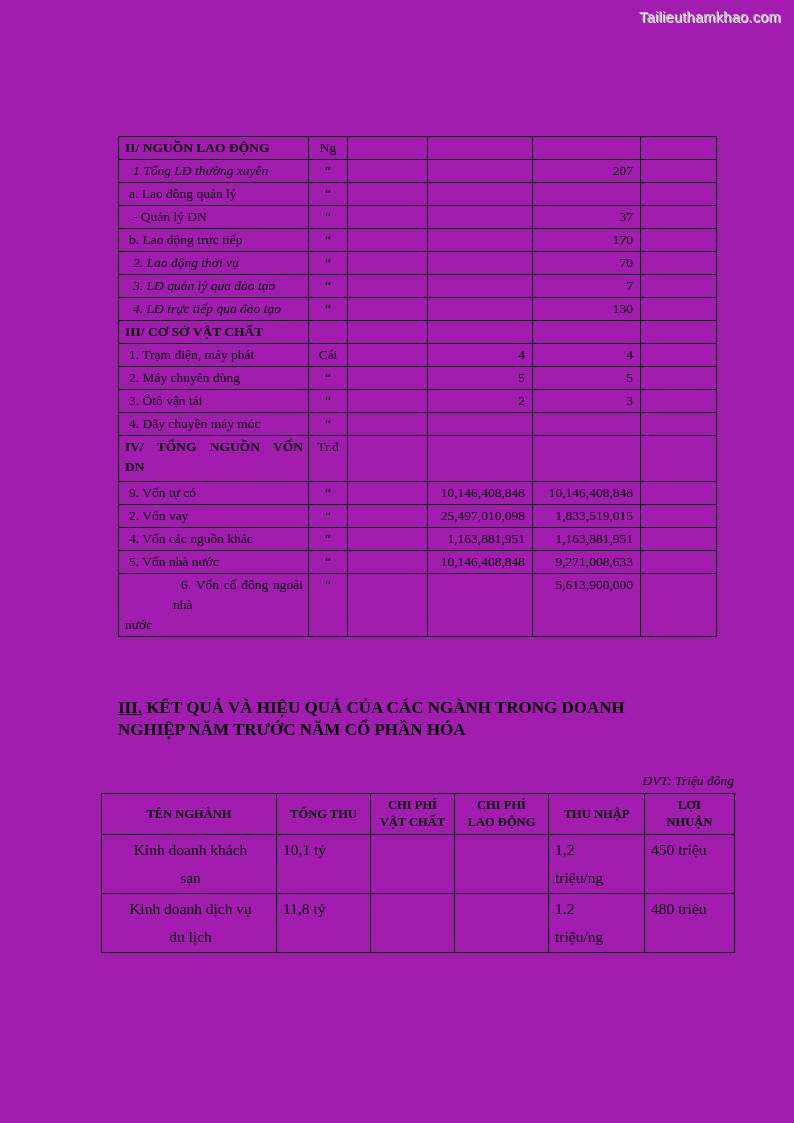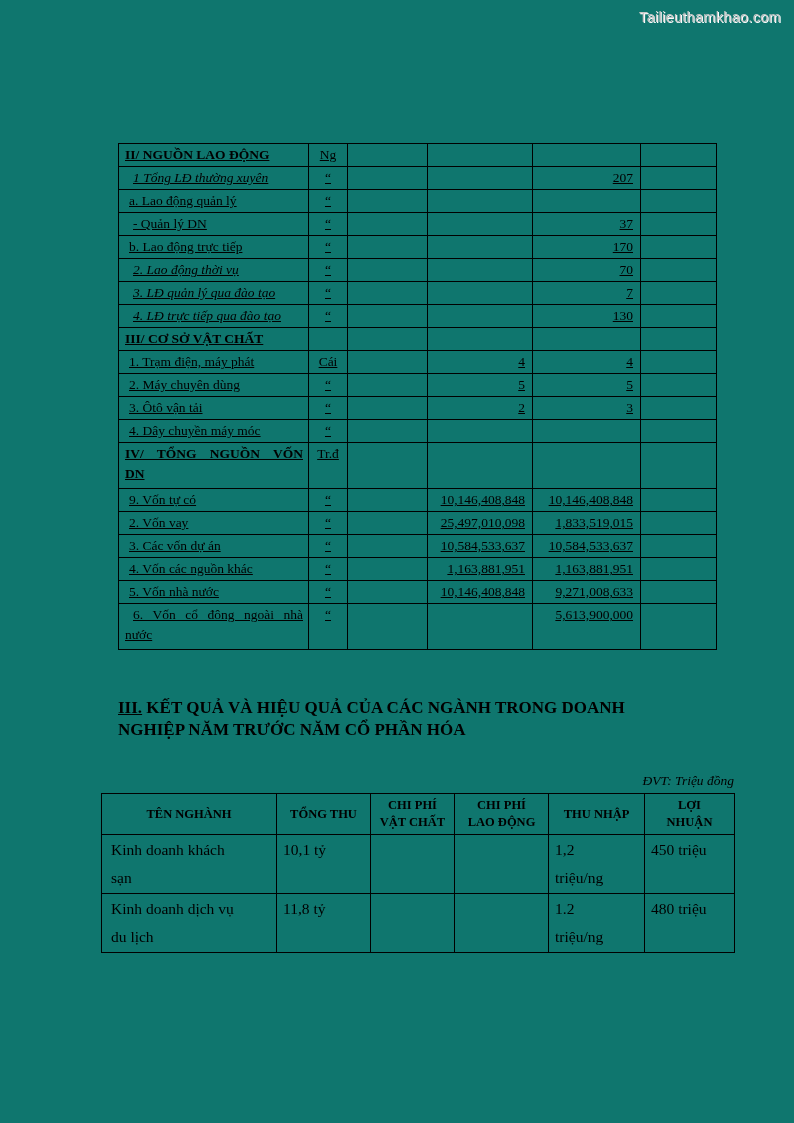--- a/index.html
+++ b/index.html
@@ -1,44 +1,44 @@
 <!DOCTYPE html>
 <html><head>
 <meta charset="utf-8">
 <style>
   html,body{margin:0;padding:0;background:#fff;}
   .page{
-    position:relative;width:794px;height:1123px;background:#0f766e;
+    position:relative;width:794px;height:1123px;background:#a21caf;
     font-family:"Liberation Serif","DejaVu Serif",serif;color:#000;overflow:hidden;
   }
   .watermark{
     position:absolute;top:9px;right:13px;
     font-family:"Liberation Sans","DejaVu Sans",sans-serif;
     font-size:14.5px;color:#c6c6c6;text-shadow:1px 1px 0 #ffffff;letter-spacing:.3px;
   }
   table{border-collapse:collapse;table-layout:fixed;}
   td,th{border:1px solid #000;overflow:hidden;}
 
   
-  #t1{position:absolute;left:118px;top:143px;text-decoration:underline;}
+  #t1{position:absolute;left:118px;top:136px;}
   #t1 td{
     font-size:13.5px;line-height:20px;padding:1px 5px;
     vertical-align:top;white-space:pre-line;
   }
   #t1 tr{height:23px;}
   #t1 tr.tall{height:46px;}
   #t1 td:nth-child(2){text-align:center;padding:1px 2px;}
   #t1 td:nth-child(4),#t1 td:nth-child(5){text-align:right;padding-right:7px;}
   #t1 tr.sec td:first-child{font-weight:bold;padding-left:6px;}
   #t1 tr.ind1 td:first-child{padding-left:10px;}
   #t1 tr.ind2 td:first-child{padding-left:14px;}
   #t1 tr.it td:first-child{font-style:italic;}
   #t1 tr.justify td:first-child{padding-left:6px;}
   .jfirst{text-align:justify;text-align-last:justify;}
-  #t1 tr.ind2 .jfirst{text-indent:8px;}
+  #t1 tr.ind2 .jfirst{text-indent:8px;margin-left:48px;}
 
   
   #heading{
     position:absolute;left:118px;top:697px;width:574px;
     font-weight:bold;font-size:17px;line-height:21.5px;
   }
   #heading .u{text-decoration:underline;}
 
   
   .dvt{position:absolute;top:773px;right:60px;font-style:italic;font-size:13.5px;}
@@ -48,21 +48,21 @@
   #t2 th{
     font-size:12.5px;line-height:17px;font-weight:bold;text-align:center;
     vertical-align:middle;padding:2px 1px;white-space:pre-line;
   }
   #t2 tr.hrow{height:41px;}
   #t2 tr.drow{height:57px;}
   #t2 td{
     font-size:15.5px;line-height:28px;vertical-align:top;padding:1px 6px;
     text-align:left;white-space:pre-line;
   }
-  #t2 td:first-child{text-align:left;padding-left:9px;}
+  #t2 td:first-child{text-align:center;padding-left:9px;}
 </style>
 </head>
 <body>
 
 <div class="page">
 
   <div class="watermark">Tailieuthamkhao.com</div>
 
   <table id="t1">
     <colgroup>
@@ -193,28 +193,20 @@
           <td>10,146,408,848</td>
           <td>10,146,408,848</td>
           <td></td>
         </tr>
         <tr class="ind1">
           <td>2. Vốn vay</td>
           <td>“</td>
           <td></td>
           <td>25,497,010,098</td>
           <td>1,833,519,015</td>
-          <td></td>
-        </tr>
-        <tr class="ind1">
-          <td>3. Các vốn dự án</td>
-          <td>“</td>
-          <td></td>
-          <td>10,584,533,637</td>
-          <td>10,584,533,637</td>
           <td></td>
         </tr>
         <tr class="ind1">
           <td>4. Vốn các nguồn khác</td>
           <td>“</td>
           <td></td>
           <td>1,163,881,951</td>
           <td>1,163,881,951</td>
           <td></td>
         </tr>

